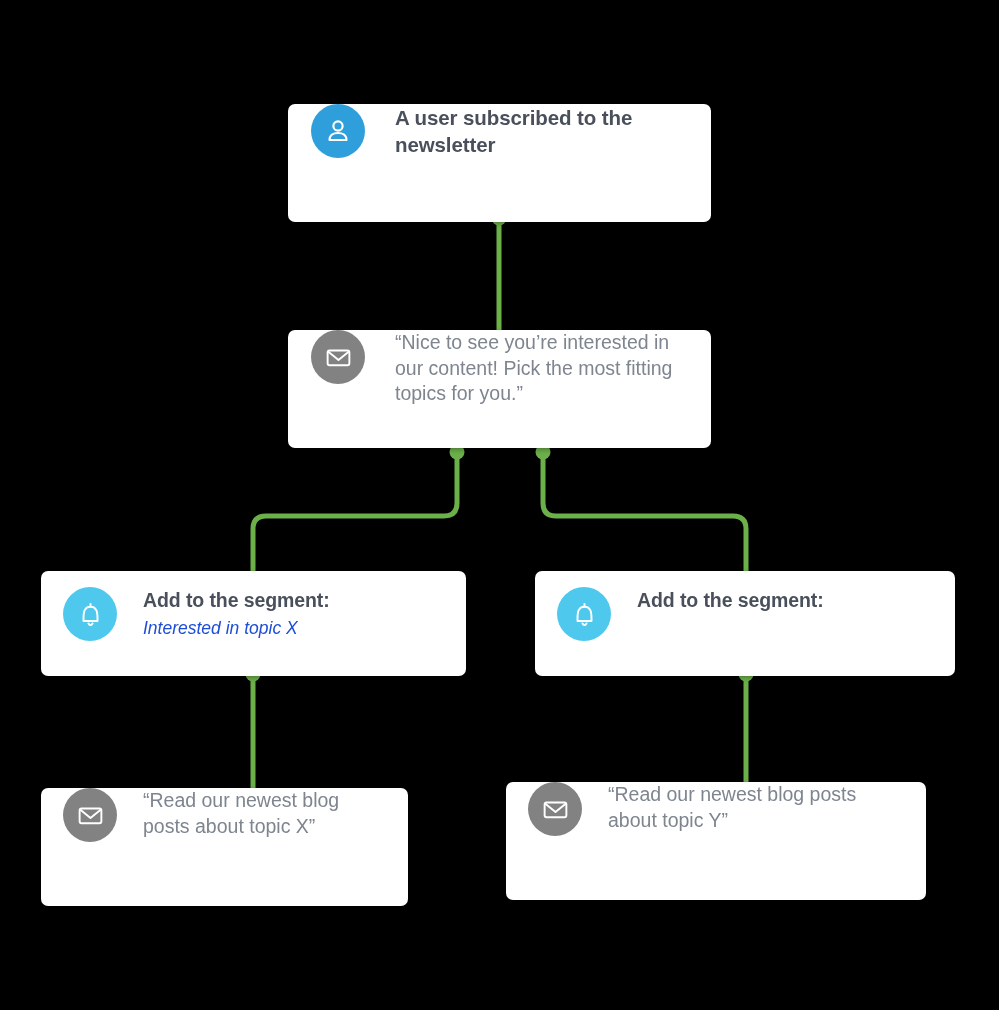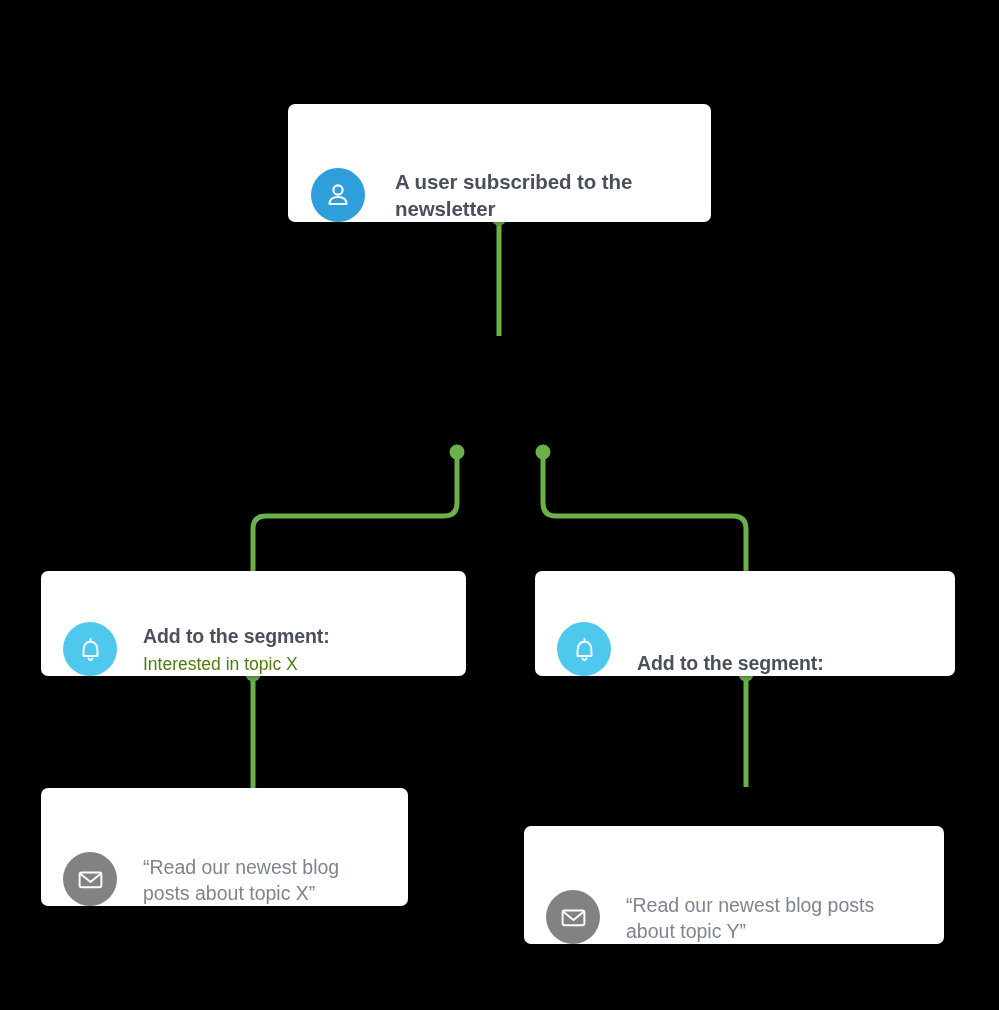--- a/index.html
+++ b/index.html
@@ -9,28 +9,28 @@
 
   #stage{position:absolute;left:0;top:0;width:999px;height:1010px;}
 
   
   #wires{position:absolute;left:0;top:0;width:999px;height:1010px;
          pointer-events:none;}
 
   
   .card{position:absolute;background:#ffffff;border-radius:7px;
         box-shadow:0 2px 5px rgba(0,0,0,.28),0 0 1px rgba(0,0,0,.25);
-        display:flex;align-items:flex-end;box-sizing:border-box;}
+        display:flex;align-items:flex-start;box-sizing:border-box;}
 
   .card-icon{flex:0 0 auto;border-radius:50%;display:flex;
              align-items:center;justify-content:center;}
   .card-body{flex:1 1 auto;min-width:0;}
 
   .t-head{font-weight:bold;color:#4a505b;letter-spacing:-.1px;}
-  .t-sub{color:#4d7c0f;}
+  .t-sub{color:#1d4ed8;font-style:italic;}
   .t-quote{color:#7e858f;}
 
   
   #card-trigger{left:288px;top:104px;width:423px;height:118px;padding:0 22px 0 23px;}
   #card-trigger .card-icon{width:54px;height:54px;background:#2f9fdb;}
   #card-trigger .card-body{margin-left:30px;}
   #card-trigger .t-head{font-size:20.5px;line-height:27px;}
 
   
   #card-mail-1{left:288px;top:330px;width:423px;height:118px;padding:0 18px 0 23px;}
@@ -46,21 +46,21 @@
   .card-seg .t-sub{font-size:17.5px;line-height:24px;margin-top:3px;}
   #card-seg-x{left:41px;width:425px;}
   #card-seg-y{left:535px;width:420px;}
 
   
   .card-mail-b{height:118px;padding:0 18px 0 22px;}
   .card-mail-b .card-icon{width:54px;height:54px;background:#828282;}
   .card-mail-b .card-body{margin-left:26px;}
   .card-mail-b .t-quote{font-size:19.5px;line-height:25.5px;}
   #card-mail-x{left:41px;top:788px;width:367px;}
-  #card-mail-y{left:524px;top:782px;width:420px;margin-top:44px;}
+  #card-mail-y{left:506px;top:782px;width:420px;}
 
   .ico svg{display:block;}
 </style>
 </head>
 <body>
 
 <div id="stage">
 
   <svg id="wires" viewBox="0 0 999 1010" width="999" height="1010">
     <g fill="none" stroke="#6cb04a" stroke-width="5" stroke-linecap="butt">
@@ -89,20 +89,31 @@
       <svg width="30" height="30" viewBox="0 0 24 24" fill="none" stroke="#ffffff" stroke-width="1.7" stroke-linecap="round" stroke-linejoin="round">
         <circle cx="12" cy="8" r="3.7"></circle>
         <path d="M5.2 19.2 C5.2 15.4 8.3 13.6 12 13.6 C15.7 13.6 18.8 15.4 18.8 19.2 Z"></path>
       </svg>
     </div>
     <div class="card-body">
       <div class="t-head">A user subscribed to the newsletter</div>
     </div>
   </div>
 
+  <div class="card" id="card-mail-1">
+    <div class="card-icon ico">
+      <svg width="29" height="29" viewBox="0 0 24 24" fill="none" stroke="#ffffff" stroke-width="1.6" stroke-linecap="round" stroke-linejoin="round">
+        <rect x="3" y="6.2" width="18" height="12.2" rx="1.6"></rect>
+        <path d="M3.6 7.2 L12 14 L20.4 7.2"></path>
+      </svg>
+    </div>
+    <div class="card-body">
+      <div class="t-quote">“Nice to see you’re interested in our content! Pick the most fitting topics for you.”</div>
+    </div>
+  </div>
 
   <div class="card card-seg" id="card-seg-x">
     <div class="card-icon ico">
       <svg width="29" height="29" viewBox="0 0 24 24" fill="none" stroke="#ffffff" stroke-width="1.6" stroke-linecap="round" stroke-linejoin="round">
         <path d="M12 3.2 V5.1"></path>
         <path d="M6.2 17.4 C6.2 13.4 6.0 10.2 7.4 8.0 C8.3 6.5 10.0 5.6 12 5.6 C14.0 5.6 15.7 6.5 16.6 8.0 C18.0 10.2 17.8 13.4 17.8 17.4 Z"></path>
         <path d="M10.3 19.4 C10.7 20.4 11.3 20.8 12 20.8 C12.7 20.8 13.3 20.4 13.7 19.4"></path>
       </svg>
     </div>
     <div class="card-body">

